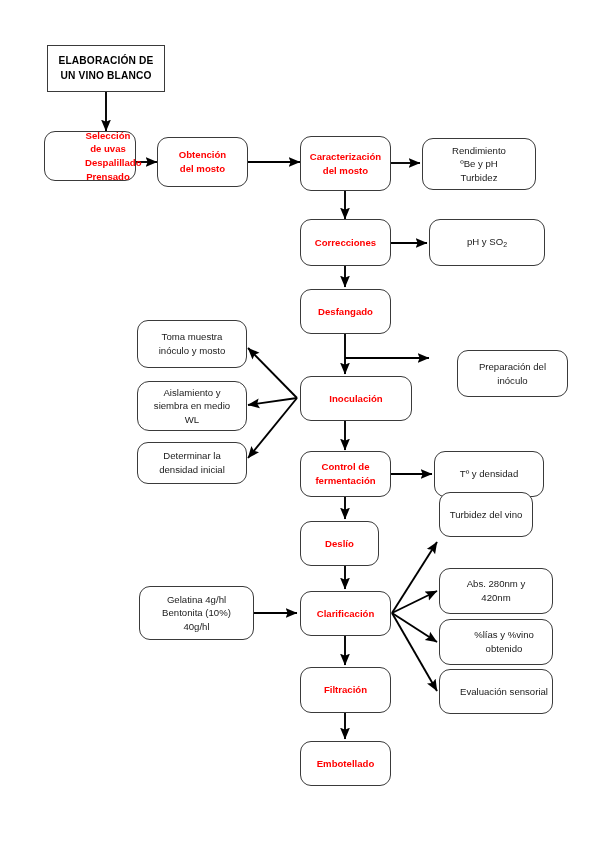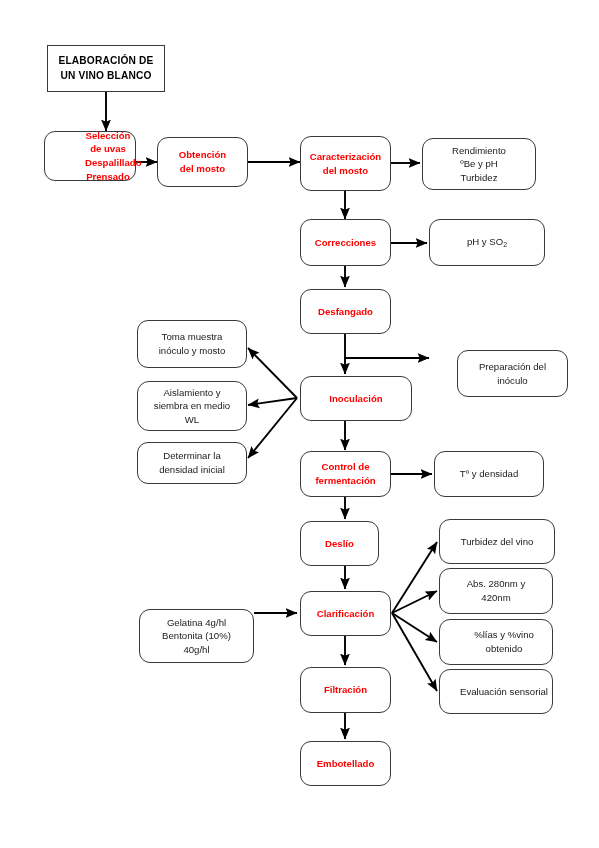--- a/index.html
+++ b/index.html
@@ -200,31 +200,31 @@
   </div>
 
   <div class="node-box node-rounded" style="left:434px; top:451px; width:110px; height:46px;">
     <span class="node-label style-aux">Tº y densidad</span>
   </div>
 
   <div class="node-box node-rounded" style="left:300px; top:521px; width:79px; height:45px;">
     <span class="node-label style-process">Deslío</span>
   </div>
 
-  <div class="node-box node-rounded" style="left:139px; top:586px; width:115px; height:54px;margin-top:23px;">
+  <div class="node-box node-rounded" style="left:139px; top:586px; width:115px; height:54px;">
     <span class="node-label style-aux">Gelatina 4g/hl
 Bentonita (10%)
 40g/hl</span>
   </div>
 
   <div class="node-box node-rounded" style="left:300px; top:591px; width:91px; height:45px;">
     <span class="node-label style-process">Clarificación</span>
   </div>
 
-  <div class="node-box node-rounded" style="left:439px; top:519px; width:116px; height:45px;">
+  <div class="node-box node-rounded" style="left:439px; top:492px; width:94px; height:45px;">
     <span class="node-label style-aux">Turbidez del vino</span>
   </div>
 
   <div class="node-box node-rounded" style="left:439px; top:568px; width:114px; height:46px;">
     <span class="node-label style-aux">Abs. 280nm y
 420nm</span>
   </div>
 
   <div class="node-box node-rounded" style="left:439px; top:619px; width:114px; height:46px;padding-left:16px;">
     <span class="node-label style-aux">%lías y %vino

